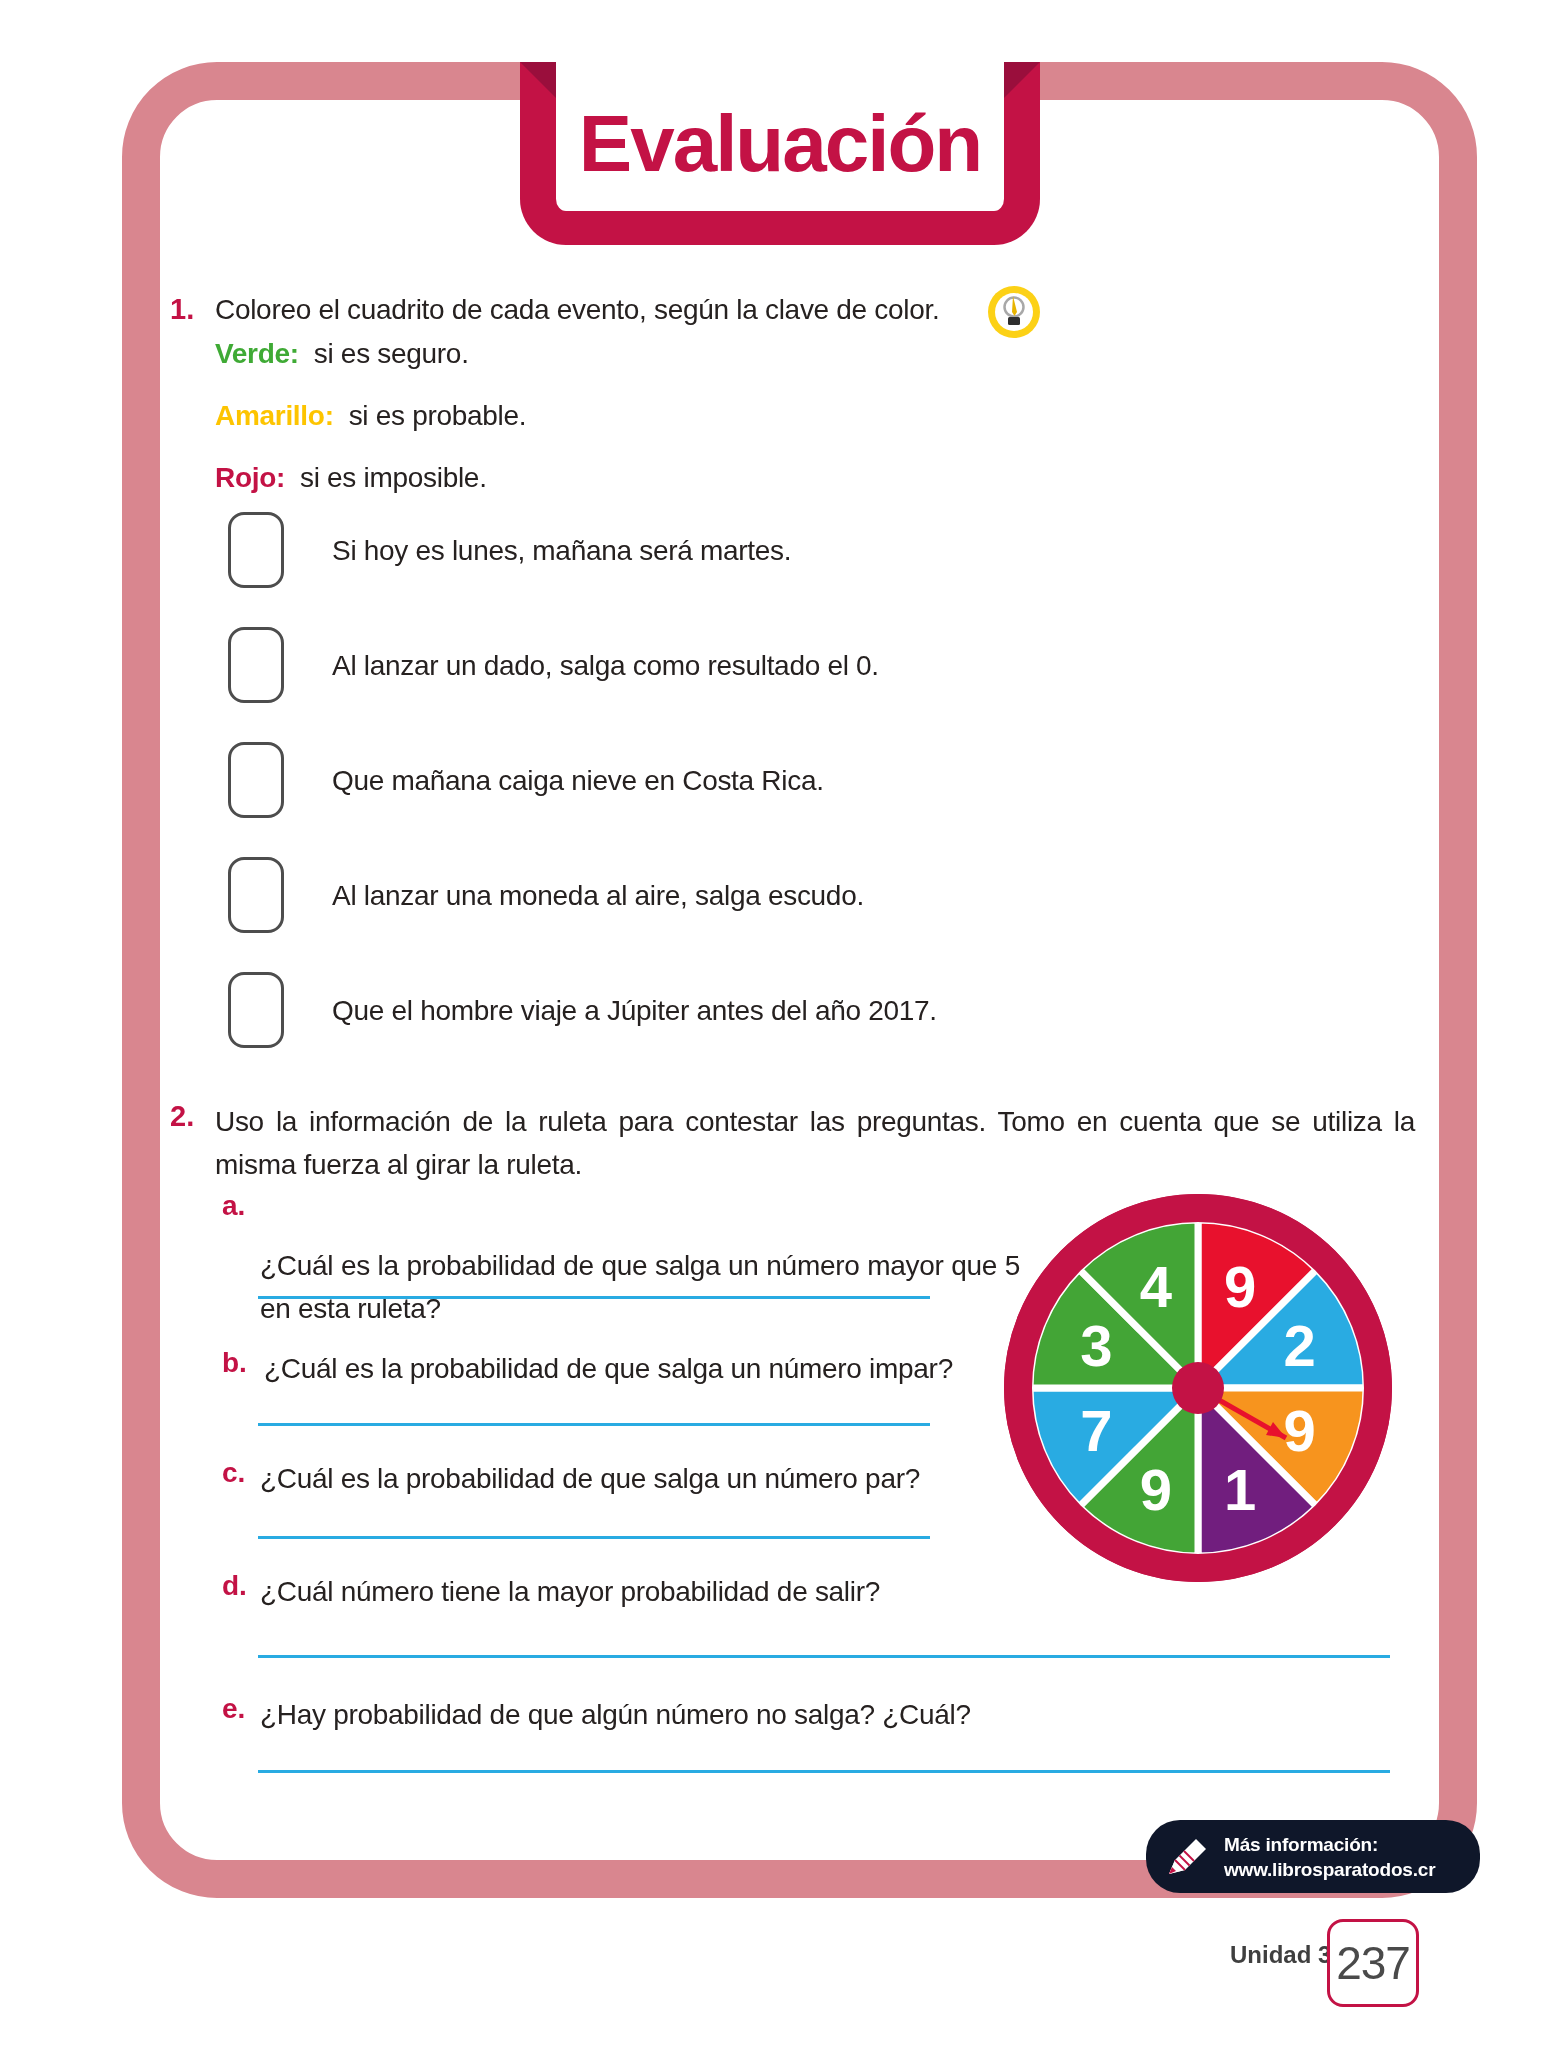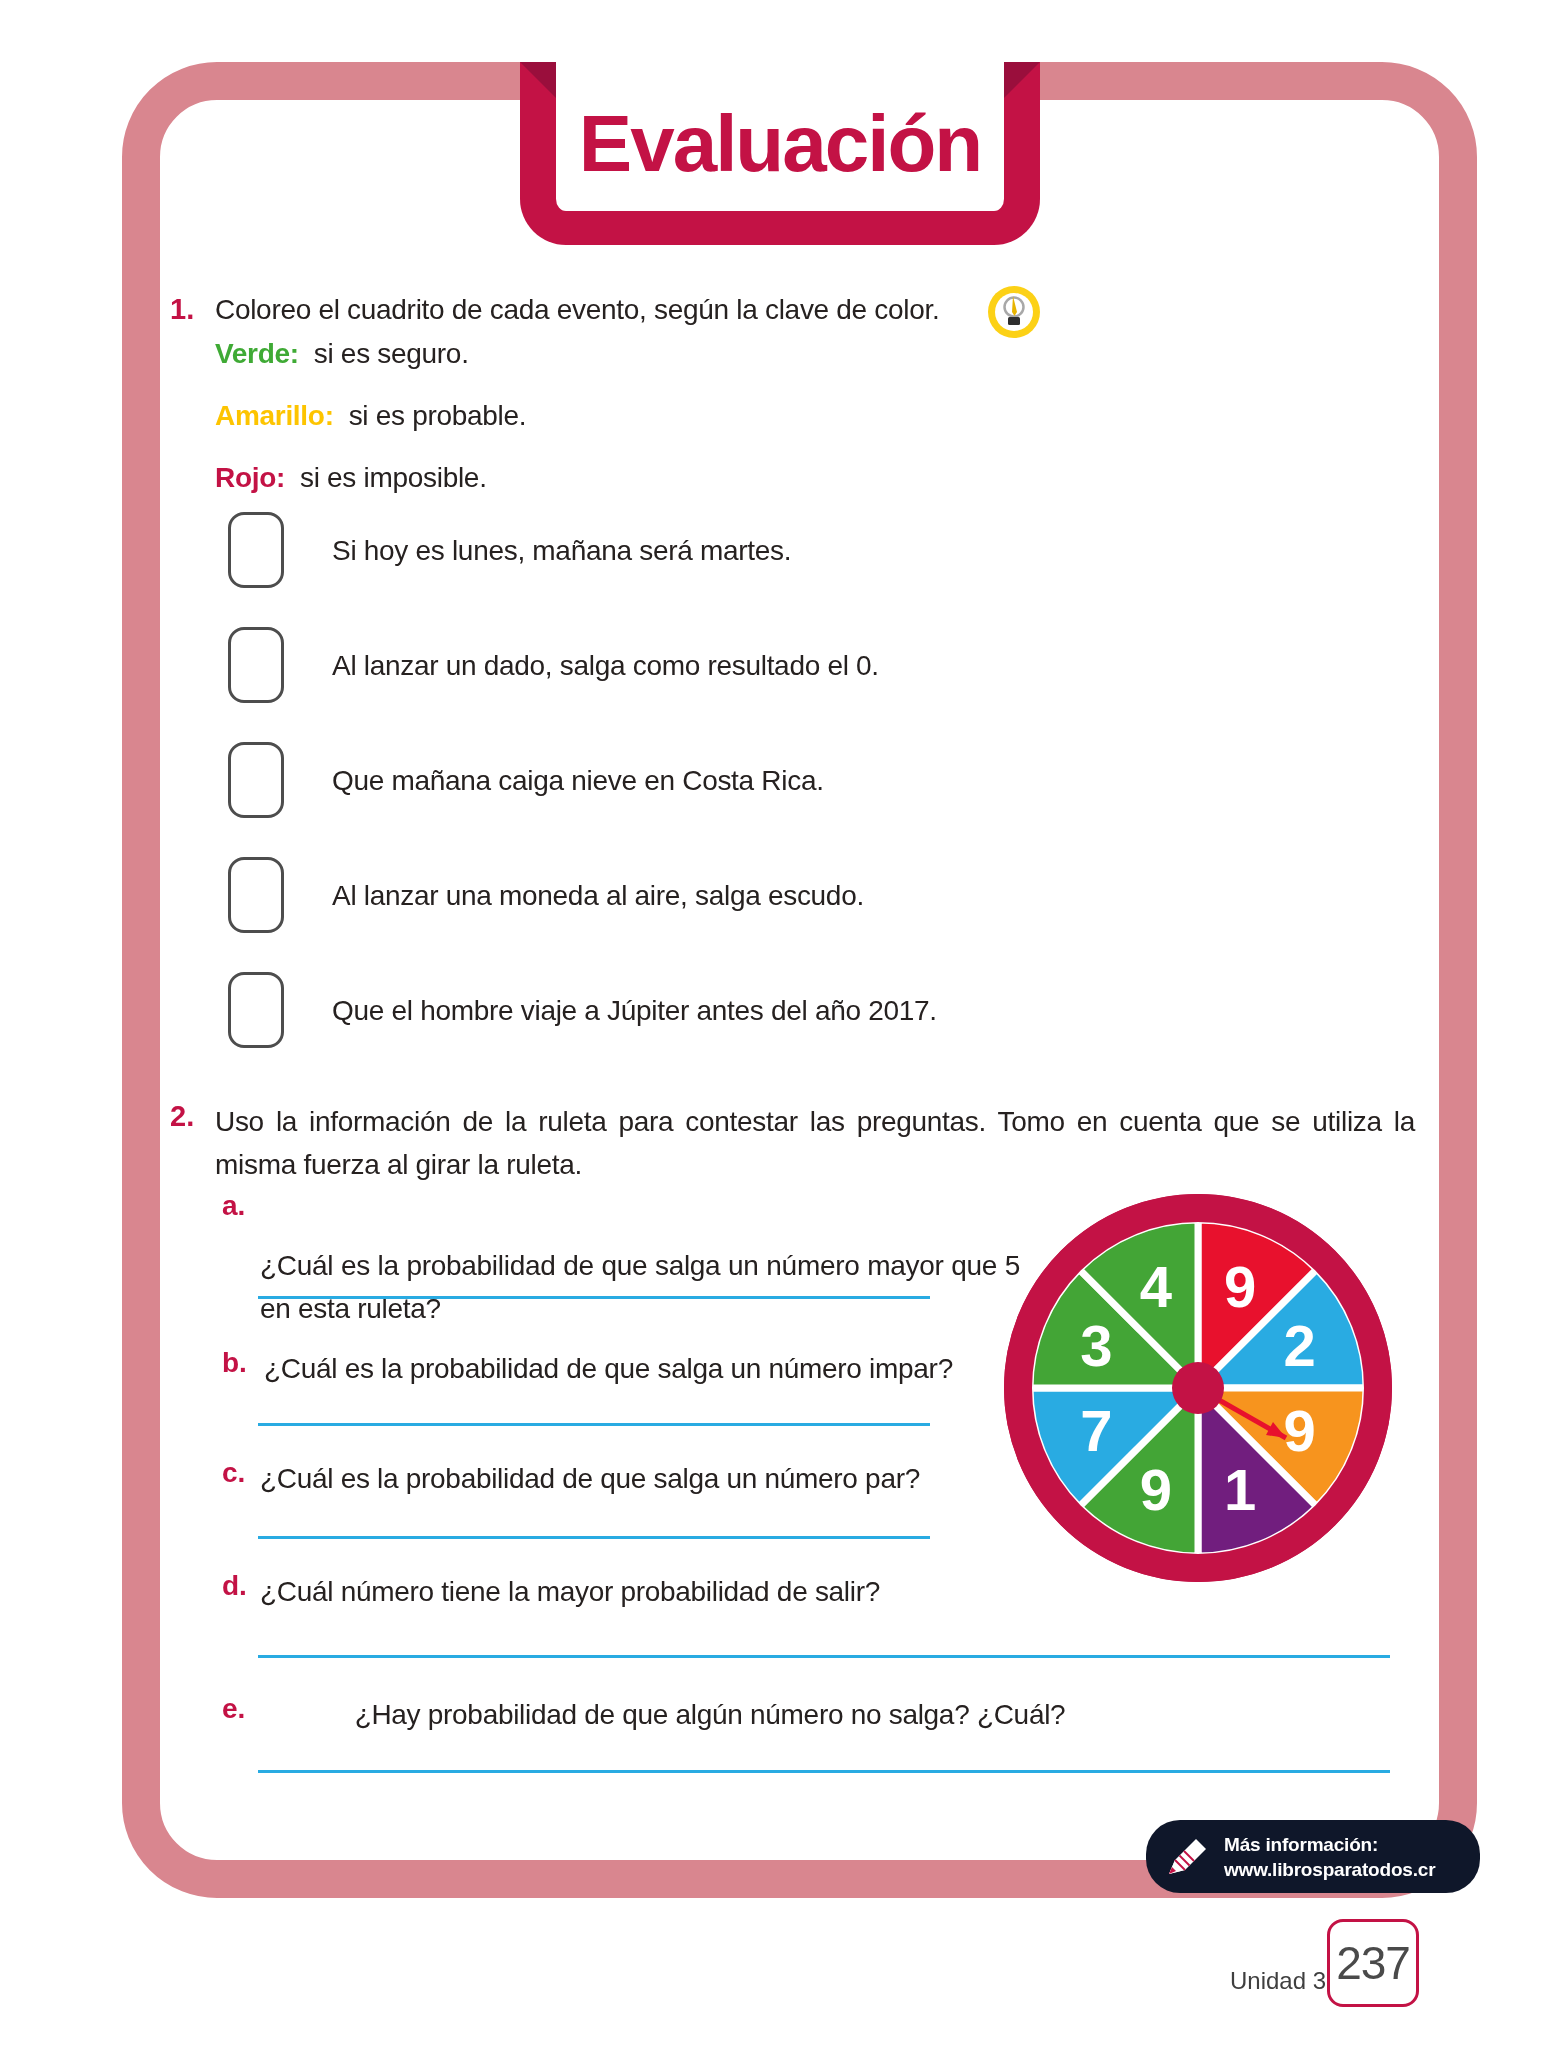--- a/index.html
+++ b/index.html
@@ -38,21 +38,21 @@
     width:56px;height:76px;box-sizing:border-box;border:3px solid #4d4d4d;border-radius:16px;background:#fff;
   }
   
   .answer-line{height:3px;background:#29abe2;}
   
   #info-badge{
     left:1146px;top:1820px;width:334px;height:73px;background:#0f172a;border-radius:34px;
     display:flex;align-items:center;
   }
   #info-badge .txt{margin-left:14px;color:#ffffff;font-size:19px;font-weight:bold;line-height:25px;letter-spacing:-0.2px;}
-  #unit-label{left:1230px;top:1941px;font-size:24px;font-weight:normal;color:#3f3f3f;margin-top:26px;}
+  #unit-label{left:1230px;top:1941px;font-size:24px;font-weight:bold;color:#3f3f3f;}
   #page-box{
     left:1327px;top:1919px;width:92px;height:88px;box-sizing:border-box;background:#fff;
     border:3px solid #c31245;border-radius:16px;display:flex;align-items:center;justify-content:center;
     font-size:46px;color:#4a4a4a;letter-spacing:-1px;
   }
 </style>
 </head>
 <body>
 
 <div id="canvas">
@@ -117,21 +117,21 @@
 
   <div class="abs letter" style="left:222px;top:1457px;">c.</div>
   <div class="abs subq" style="left:260px;top:1457px;width:760px;text-align:left;">¿Cuál es la probabilidad de que salga un número par?</div>
   <div class="abs answer-line" style="left:258px;top:1536px;width:672px;"></div>
 
   <div class="abs letter" style="left:222px;top:1570px;">d.</div>
   <div class="abs subq" style="left:260px;top:1570px;width:900px;text-align:left;">¿Cuál número tiene la mayor probabilidad de salir?</div>
   <div class="abs answer-line" style="left:258px;top:1655px;width:1132px;"></div>
 
   <div class="abs letter" style="left:222px;top:1693px;">e.</div>
-  <div class="abs subq" style="left:260px;top:1693px;width:900px;text-align:center;">¿Hay probabilidad de que algún número no salga? ¿Cuál?</div>
+  <div class="abs subq" style="left:260px;top:1693px;width:900px;text-align:left;">¿Hay probabilidad de que algún número no salga? ¿Cuál?</div>
   <div class="abs answer-line" style="left:258px;top:1770px;width:1132px;"></div>
 
   <div class="abs" style="left:1004px;top:1194px;width:388px;height:388px;" id="wheel-holder"><svg viewBox="0 0 388 388" width="388" height="388">
         <circle cx="194" cy="194" r="194" fill="#c31245"></circle>
         <path d="M 194 194 L 194.00 26.00 A 168 168 0 0 1 312.79 75.21 Z" fill="#e8112d" stroke="#ffffff" stroke-width="7" stroke-linejoin="round"></path>
         <path d="M 194 194 L 312.79 75.21 A 168 168 0 0 1 362.00 194.00 Z" fill="#29abe2" stroke="#ffffff" stroke-width="7" stroke-linejoin="round"></path>
         <path d="M 194 194 L 362.00 194.00 A 168 168 0 0 1 312.79 312.79 Z" fill="#f7941e" stroke="#ffffff" stroke-width="7" stroke-linejoin="round"></path>
         <path d="M 194 194 L 312.79 312.79 A 168 168 0 0 1 194.00 362.00 Z" fill="#711e7e" stroke="#ffffff" stroke-width="7" stroke-linejoin="round"></path>
         <path d="M 194 194 L 194.00 362.00 A 168 168 0 0 1 75.21 312.79 Z" fill="#43a536" stroke="#ffffff" stroke-width="7" stroke-linejoin="round"></path>
         <path d="M 194 194 L 75.21 312.79 A 168 168 0 0 1 26.00 194.00 Z" fill="#29abe2" stroke="#ffffff" stroke-width="7" stroke-linejoin="round"></path>

